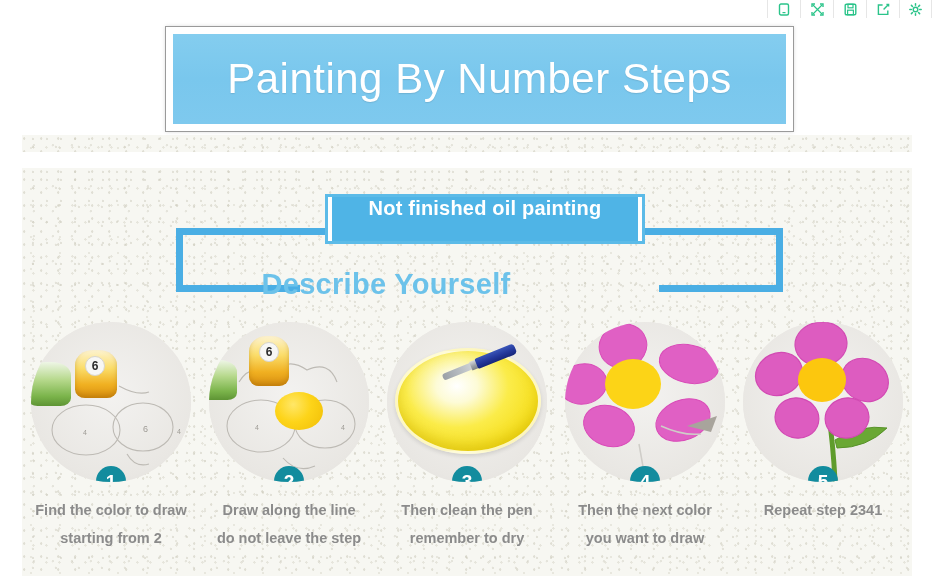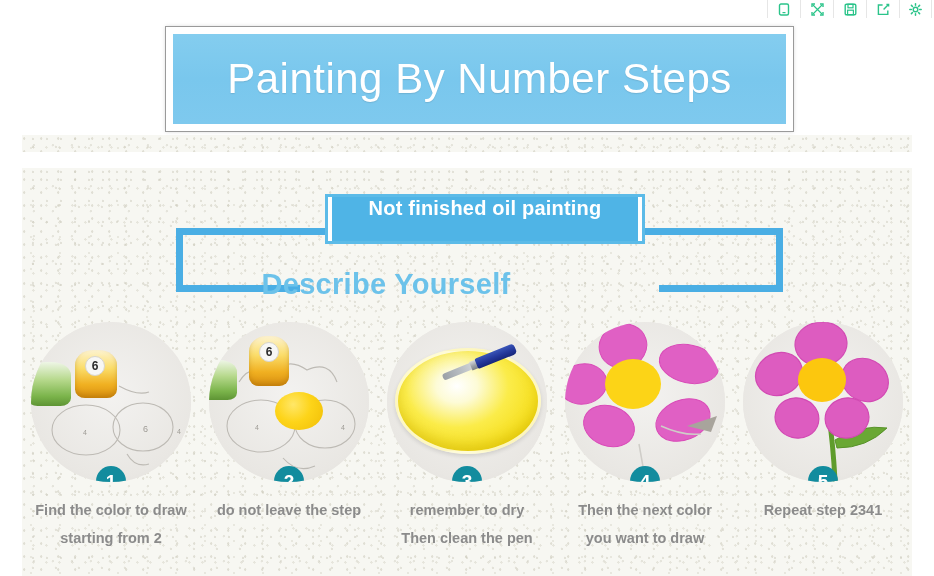--- a/index.html
+++ b/index.html
@@ -383,38 +383,39 @@
         <text x="46" y="108" font-size="7" fill="#9e9b95" font-family="Liberation Sans, sans-serif">4</text>
         <text x="132" y="108" font-size="7" fill="#9e9b95" font-family="Liberation Sans, sans-serif">4</text>
       </svg>
       <div class="pot pot-green" style="left:-12px; top:38px; width:40px; height:40px;"></div>
       <div class="pot pot-yellow" style="left:40px; top:14px; width:40px; height:50px;"></div>
       <div class="pot-label" style="left:50px; top:20px; width:20px; height:20px; font-size:12px;">6</div>
       <div class="center-dot" style="left:66px; top:70px; width:48px; height:38px;"></div>
       <div class="badge">2</div>
     </div>
     <div class="caption">
+      <div>Draw along the line</div>
       <div>do not leave the step</div>
     </div>
   </div>
 
   <div class="step">
     <div class="photo">
       <div class="canvasbg"></div>
       <div class="bowl"></div>
       <div class="brush">
         <div class="brush-tip"></div>
         <div class="brush-ferrule"></div>
         <div class="brush-handle"></div>
       </div>
       <div class="badge">3</div>
     </div>
     <div class="caption">
+      <div>Then clean the pen</div>
       <div>remember to dry</div>
-      <div>Then clean the pen</div>
     </div>
   </div>
 
   <div class="step">
     <div class="photo">
       <div class="canvasbg"></div>
       <svg viewBox="0 0 160 160" class="sketch">
         <g fill="#e060c4" stroke="#d94bb8" stroke-width="1">
           <ellipse cx="58" cy="24" rx="24" ry="22" transform="rotate(-18 58 24)"></ellipse>
           <ellipse cx="124" cy="42" rx="30" ry="19" transform="rotate(12 124 42)"></ellipse>

